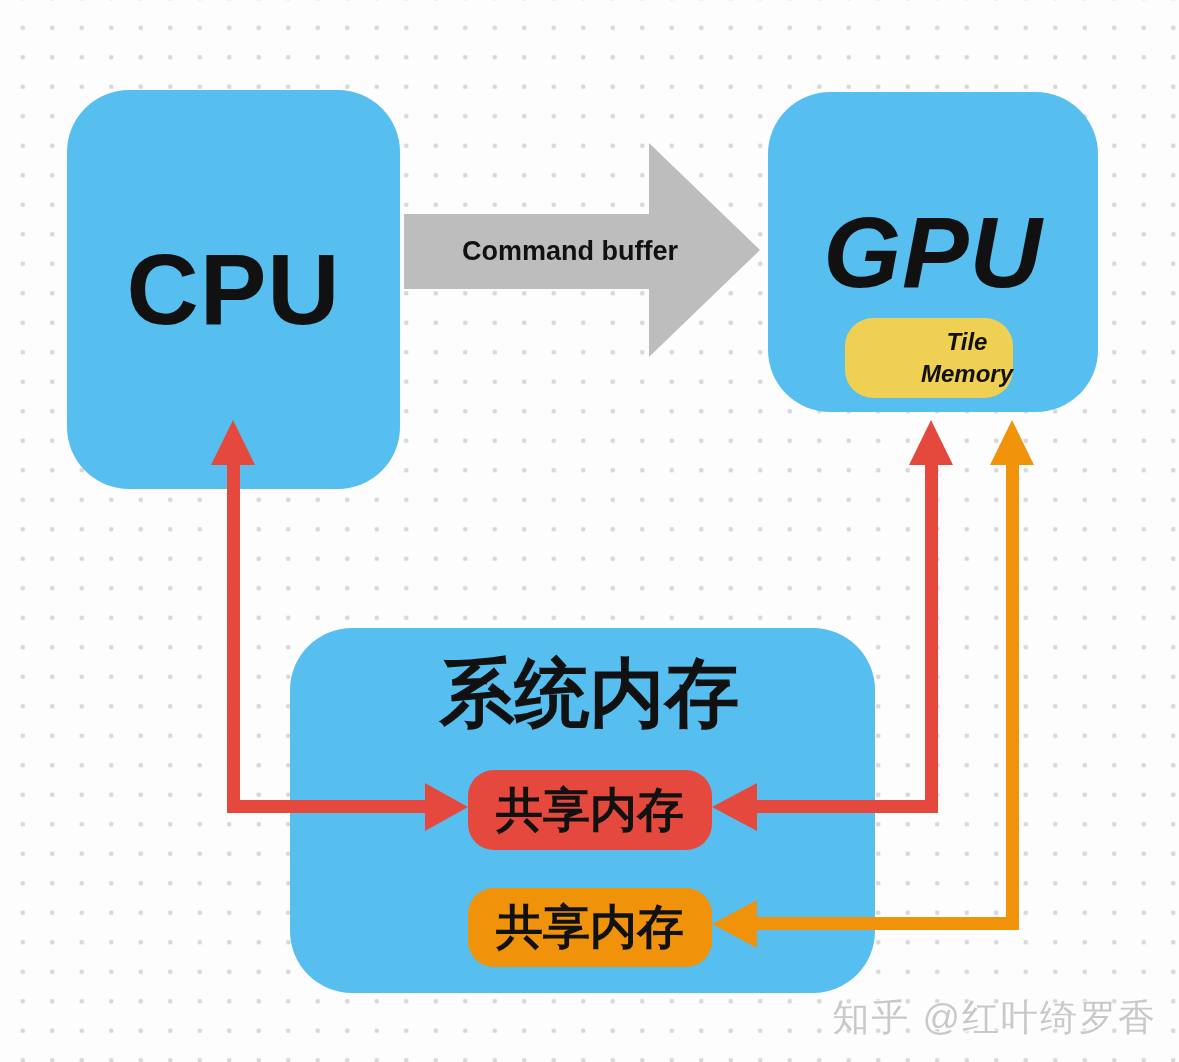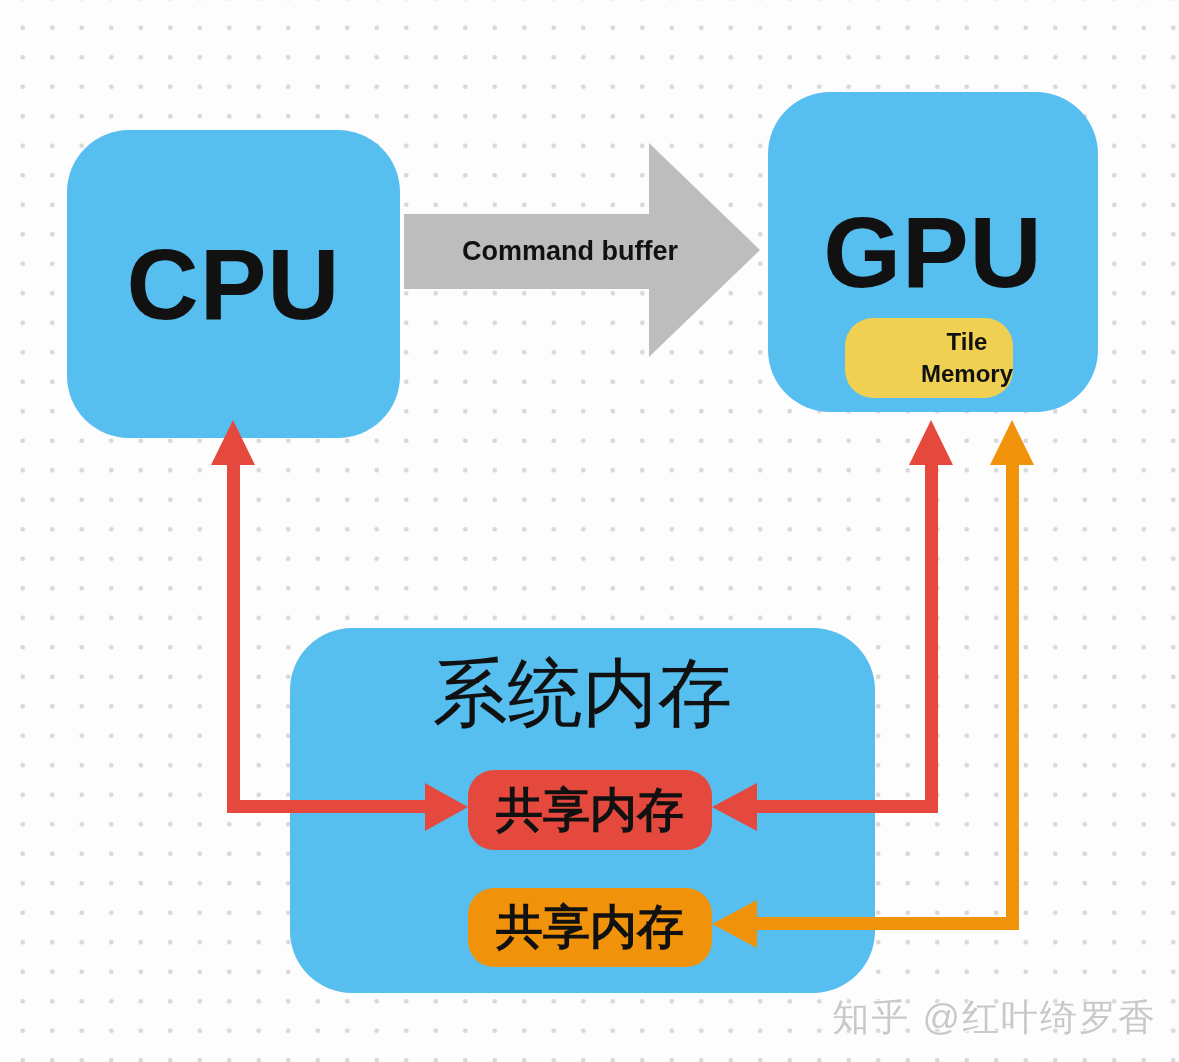--- a/index.html
+++ b/index.html
@@ -30,22 +30,22 @@
   .node{
     position:absolute;
     background:var(--blue);
     border-radius:62px;
     display:flex;align-items:center;justify-content:center;
     color:var(--ink);
   }
   .node-title{
     font-size:100px;font-weight:700;letter-spacing:1px;color:var(--ink);
   }
-  .cpu{left:67px;top:90px;width:333px;height:308px;margin-top:40px;}
-  .gpu{left:768px;top:92px;width:330px;height:320px;}
+  .cpu{left:67px;top:90px;width:333px;height:399px;}
+  .gpu{left:768px;top:92px;width:330px;height:320px;font-style:italic;}
   .tile{
     position:absolute;left:77px;top:226px;width:168px;height:80px;
     background:var(--yellow);border-radius:28px;
     display:flex;align-items:center;justify-content:flex-end;
   }
   .tile span{
     font-size:24px;font-weight:700;line-height:1.35;color:var(--ink);
     text-align:center;white-space:pre-line;
   }
   
@@ -58,21 +58,21 @@
   }
   .cmd-label{
     position:absolute;left:415px;top:214px;width:310px;height:75px;
     display:flex;align-items:center;justify-content:center;
     font-size:27px;font-weight:700;color:var(--ink);
   }
   
   .sysmem{left:290px;top:628px;width:585px;height:365px;display:block;}
   .sysmem-title{
     position:absolute;top:22px;left:0;width:100%;
-    text-align:center;font-size:75px;font-weight:400;color:var(--ink);line-height:1.15;
+    text-align:center;font-size:75px;font-weight:700;color:var(--ink);line-height:1.15;padding-left:7px;
   }
   .mem-chip{
     position:absolute;left:178px;width:244px;border-radius:26px;
     display:flex;align-items:center;justify-content:center;
     font-size:47px;font-weight:700;color:var(--ink);
   }
   .shared{top:142px;height:80px;background:var(--red);}
   .dedicated{top:260px;height:79px;background:var(--orange);}
   
   .seg{position:absolute;}

